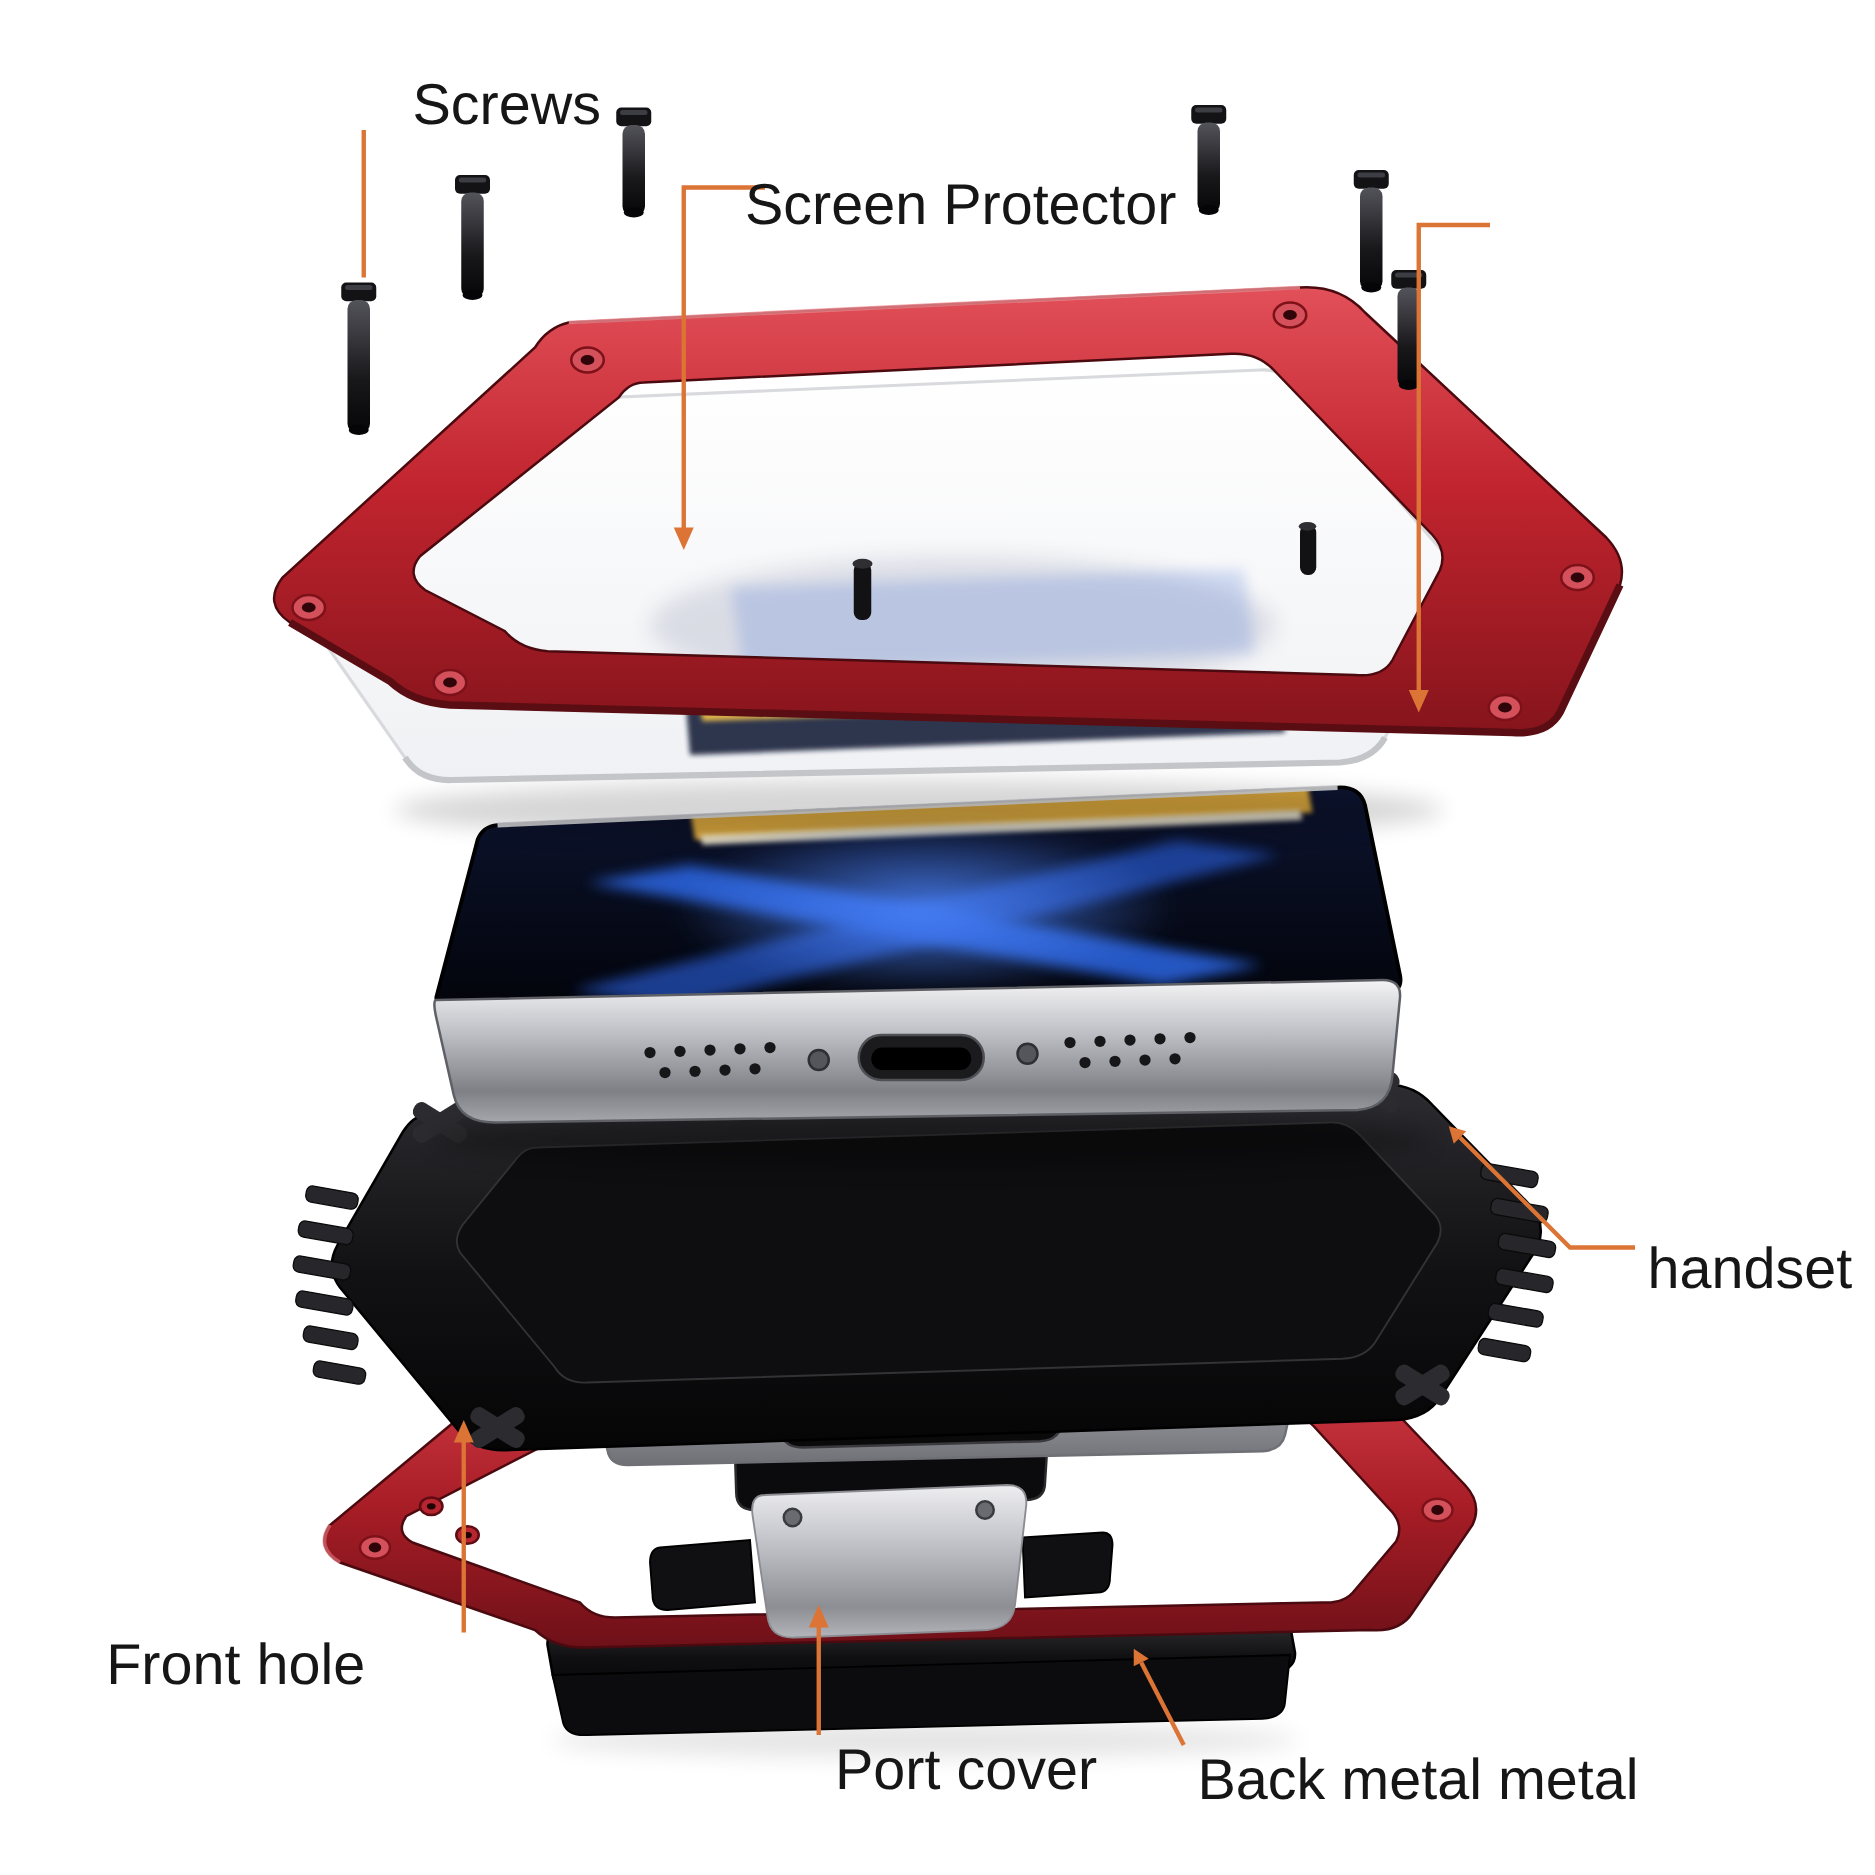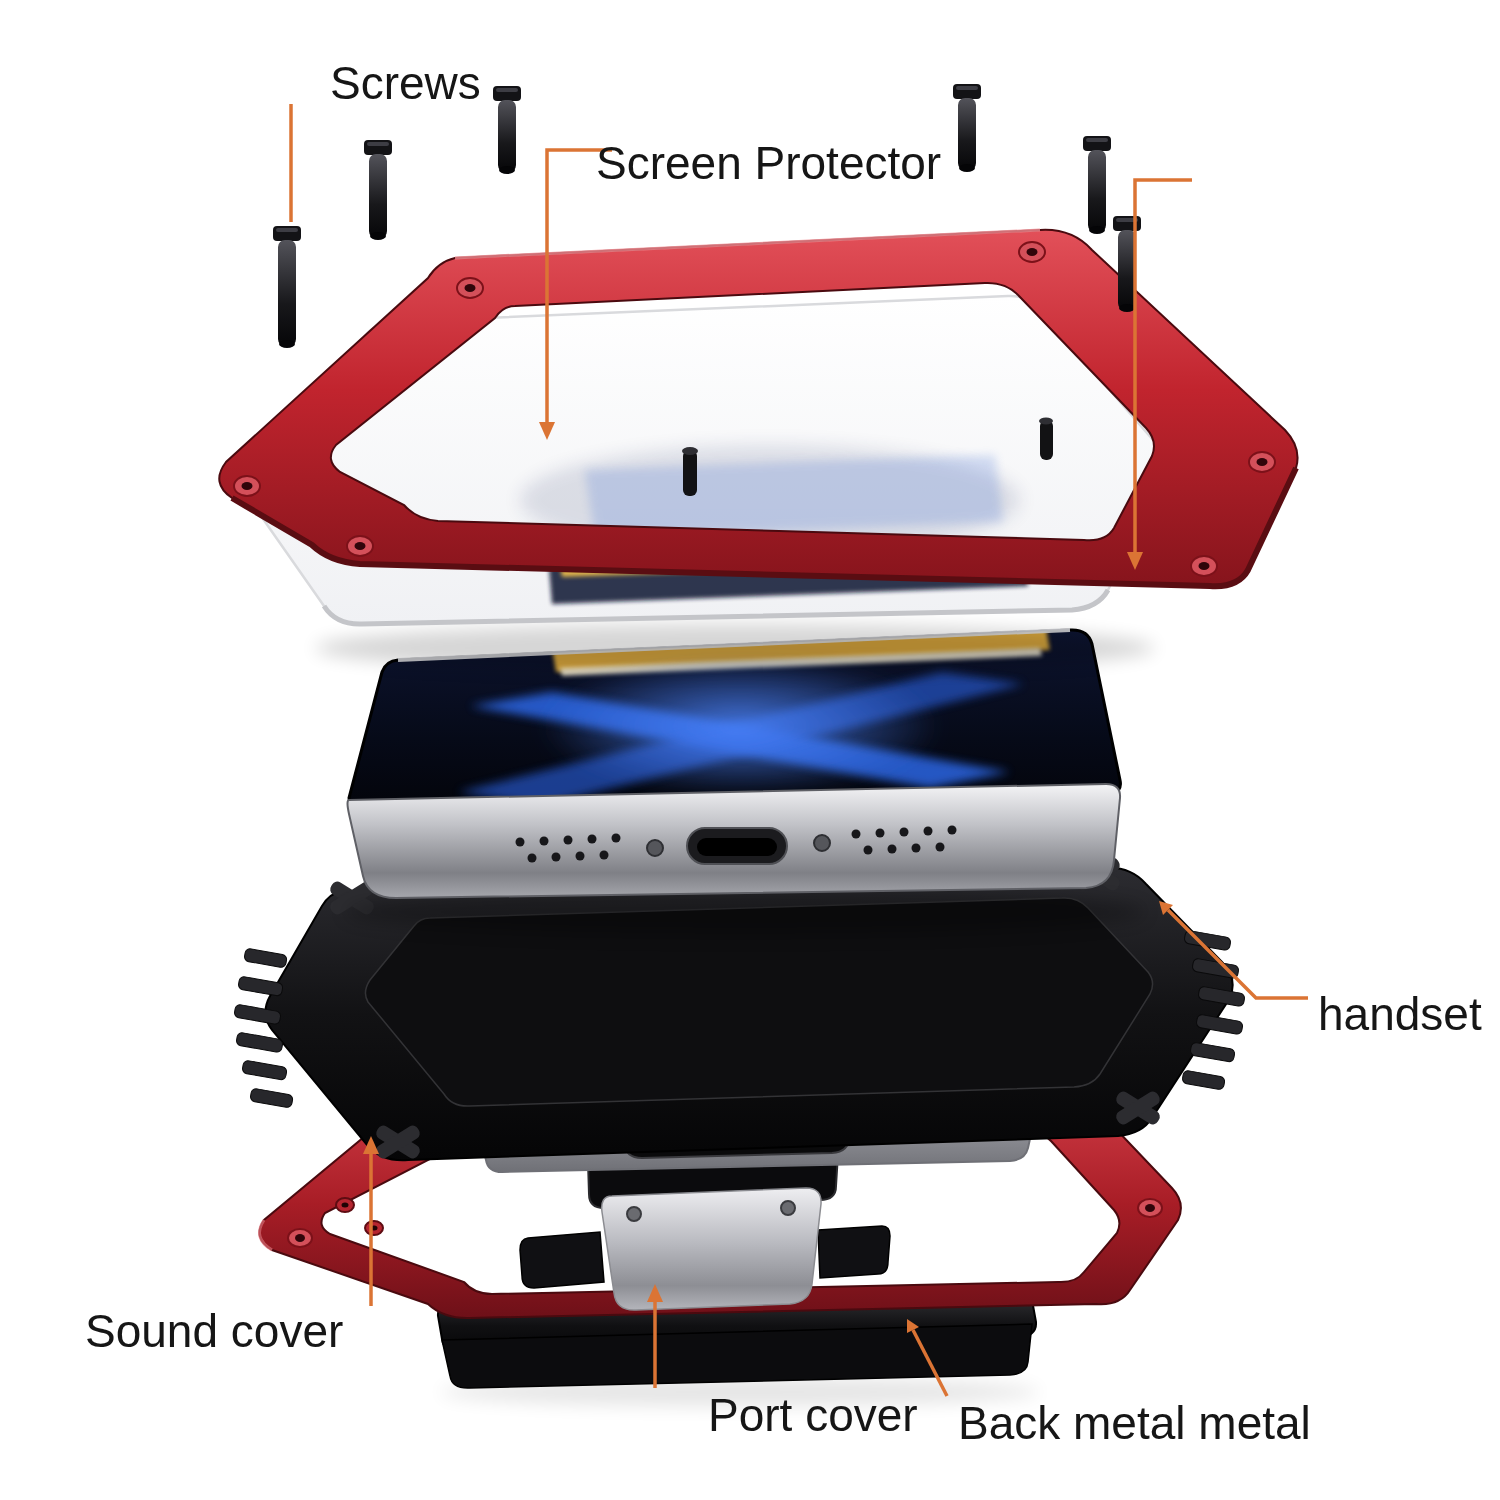--- a/index.html
+++ b/index.html
@@ -11,21 +11,21 @@
   .label{
     position:absolute;font-size:46px;font-weight:500;color:#161616;
     white-space:nowrap;letter-spacing:0;
   }
   .label .line{display:block;line-height:56px;}
   #label-screws{left:330px;top:56px;}
   #label-screen-protector{left:596px;top:124px;margin-top:12px;}
   #label-front-metal-frame{left:1198px;top:100px;}
   #label-handset{left:1318px;top:972px;margin-top:15px;}
   #label-sound-hole{left:85px;top:1304px;}
-  #label-port-cover{left:668px;top:1388px;margin-left:40px;}
+  #label-port-cover{left:668px;top:1388px;}
   #label-back-metal-frame{left:958px;top:1396px;}
 </style>
 </head>
 <body>
 
 <div class="stage">
 
 <svg width="1500" height="1500" viewBox="0 0 1500 1500">
   <defs>
     <linearGradient id="gRed" x1="0" y1="0" x2="0" y2="1">
@@ -323,17 +323,17 @@
     <path d="M947 1396 L913 1330"></path>
     <polygon points="907,1319 919,1327 907,1333" fill="#DB7434" stroke="none"></polygon>
   </g>
 </svg>
 
 <div class="label" id="label-screws">Screws</div>
 <div class="label" id="label-screen-protector">Screen Protector</div>
 <div class="label" id="label-front-metal-frame">
 </div>
 <div class="label" id="label-handset">handset</div>
-<div class="label" id="label-sound-hole">Sound cover</div>
+<div class="label" id="label-sound-hole">Front hole</div>
 <div class="label" id="label-port-cover">Port cover</div>
 <div class="label" id="label-back-metal-frame">Back metal metal</div>
 
 </div>
 
 </body></html>

